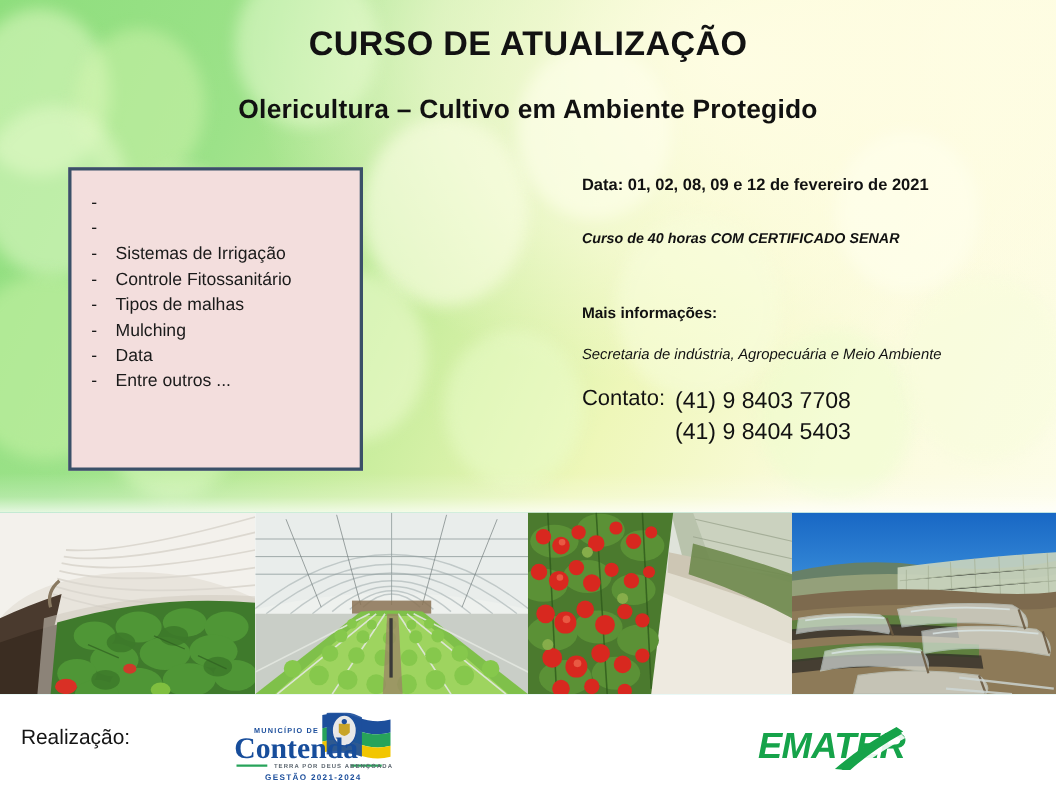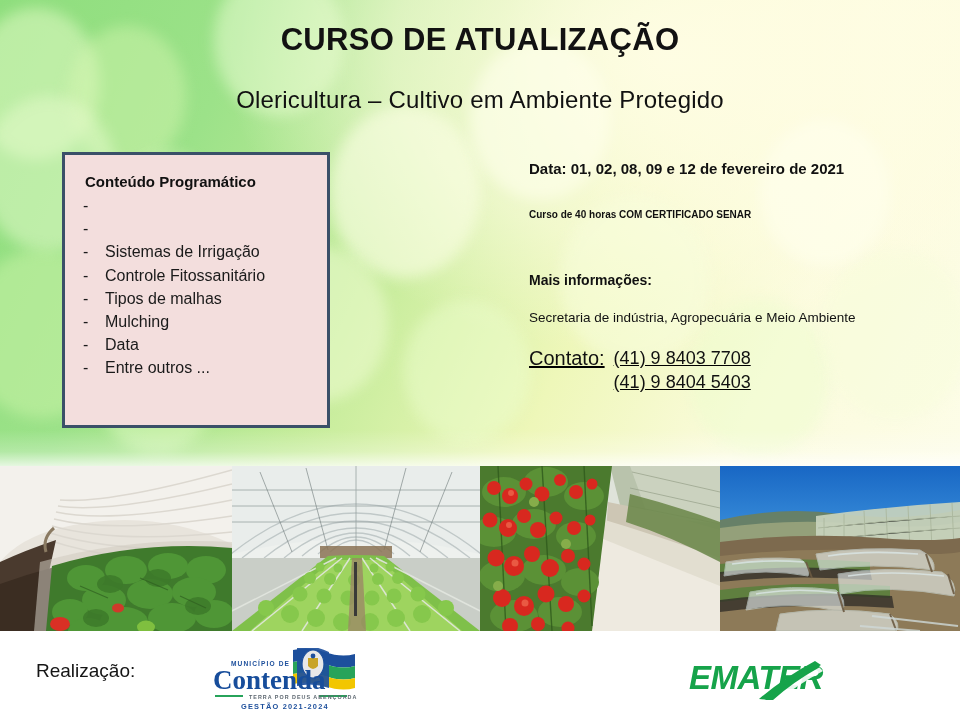--- a/index.html
+++ b/index.html
@@ -24,54 +24,54 @@
     background:linear-gradient(180deg, rgba(255,255,255,0) 0%, rgba(255,255,255,0.25) 60%, rgba(255,255,255,0.75) 100%);
   }
 
   
   .title{
     position:absolute;left:0;top:22px;width:960px;text-align:center;
     font-size:31px;font-weight:bold;color:#121212;letter-spacing:.3px;
   }
   .subtitle{
     position:absolute;left:0;top:86px;width:960px;text-align:center;
-    font-size:24px;font-weight:normal;color:#111;letter-spacing:.2px;
+    font-size:24px;font-weight:bold;color:#111;letter-spacing:.2px;
   }
 
   
   .contentbox{
     position:absolute;left:62px;top:152px;width:268px;height:276px;
     background:#f3dedd;border:3px solid #3a5068;box-sizing:border-box;
     padding:18px 12px 0 16px;
   }
   .cb-head{font-size:15px;font-weight:bold;color:#111;margin:0 0 4px 4px;}
   .cb-list{list-style:none;margin:0;padding:0;}
   .cb-list li{
     display:flex;font-size:16px;color:#1a1a1a;line-height:1.45;
   }
   .cb-dash{width:22px;flex:0 0 22px;text-align:left;padding-left:2px;color:#1a1a1a;}
 
   
   .rcol{position:absolute;left:529px;top:160px;width:420px;}
   .r-date{font-size:15px;font-weight:bold;color:#111;}
-  .r-hours{font-size:10px;font-weight:bold;color:#111;margin-top:32px;}
+  .r-hours{font-size:13px;font-weight:bold;color:#111;margin-top:32px;font-style:italic;}
   .r-more{font-size:14px;font-weight:bold;color:#111;margin-top:52px;}
-  .r-sec{font-size:13.5px;color:#111;margin-top:22px;white-space:nowrap;}
-  .r-contact{margin-top:22px;display:flex;align-items:flex-start;text-decoration:underline;}
+  .r-sec{font-size:13.5px;color:#111;margin-top:22px;white-space:nowrap;font-style:italic;}
+  .r-contact{margin-top:22px;display:flex;align-items:flex-start;}
   .r-contact-label{font-size:20px;color:#111;margin-right:9px;}
-  .r-phones div{font-size:18px;color:#111;line-height:1.33;}
+  .r-phones div{font-size:21px;color:#111;line-height:1.33;}
 
   
   .strip{position:absolute;left:0;top:466px;width:960px;height:165px;display:flex;background:#fff;}
   .strip .ph{position:relative;height:165px;overflow:hidden;}
   .ph svg{display:block;width:100%;height:100%;}
 
   
   .footer{position:absolute;left:0;top:631px;width:960px;height:89px;background:#fff;}
-  .realiz{position:absolute;left:36px;top:660px;font-size:19px;color:#151515;}
+  .realiz{position:absolute;left:19px;top:660px;font-size:19px;color:#151515;}
 
   .logo-contenda{position:absolute;left:205px;top:648px;width:152px;height:64px;}
   .logo-senar{position:absolute;left:412px;top:652px;width:200px;height:54px;}
   .logo-emater{position:absolute;left:687px;top:655px;width:178px;height:46px;}
   .logo-contenda svg,.logo-senar svg,.logo-emater svg{display:block;width:100%;height:100%;}
 </style>
 </head>
 <body>
 
 <div class="poster">
@@ -92,21 +92,20 @@
     <div class="blob" style="left:690px;top:300px;width:140px;height:156px;background:rgba(236,252,204,0.45);"></div>
     <div class="blob" style="left:820px;top:250px;width:150px;height:170px;background:rgba(246,253,218,0.45);"></div>
     <div class="blob" style="left:760px;top:120px;width:130px;height:146px;background:rgba(255,255,238,0.55);"></div>
     <div class="bot"></div>
   </div>
 
   <div class="title">CURSO DE ATUALIZAÇÃO</div>
   <div class="subtitle">Olericultura – Cultivo em Ambiente Protegido</div>
 
   <div class="contentbox">
-    <div class="cb-head">Conteúdo Programático</div>
     <ul class="cb-list">
       <li>
           <span class="cb-dash">-</span>
         </li>
       <li>
           <span class="cb-dash">-</span>
         </li>
       <li>
           <span class="cb-dash">-</span>
           <span>Sistemas de Irrigação</span>

